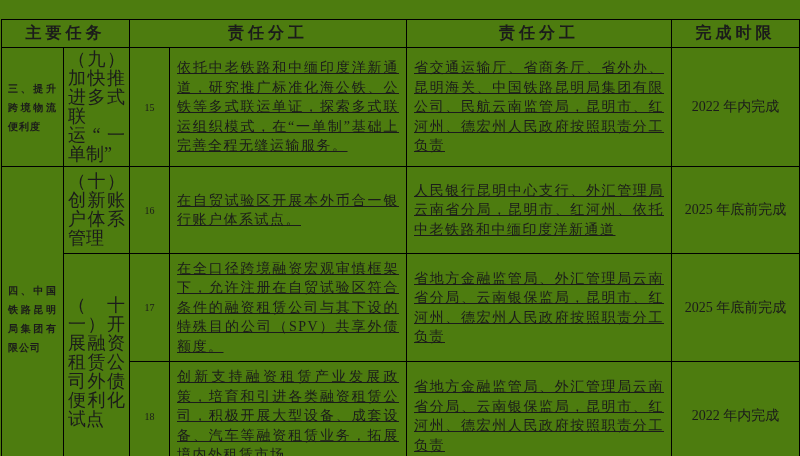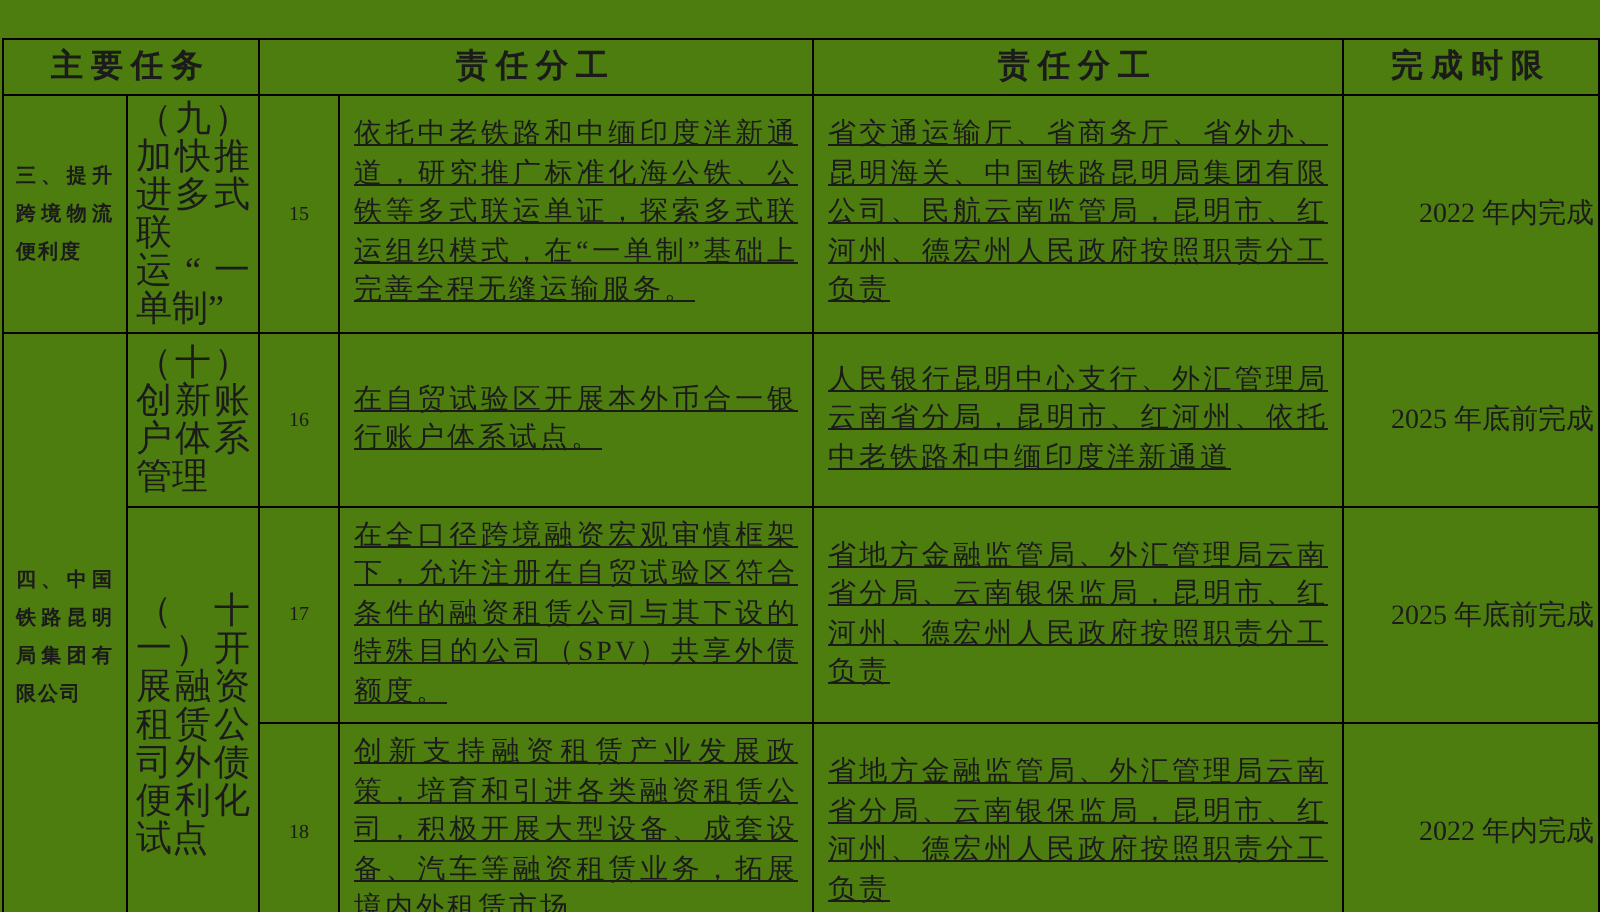--- a/index.html
+++ b/index.html
@@ -61,21 +61,21 @@
   td.proj, td.resp {
     font-size: 14px;
     text-align: justify;
     line-height: 19.5px;
     letter-spacing: 1.5px;
     padding: 3px 7px;
     text-decoration: underline;
   }
   td.dl {
     font-size: 14px;
-    text-align: right;
+    text-align: center;
     white-space: nowrap;
     padding: 2px 2px;
   }
   tr.r15 { height: 118px; }
   tr.r16 { height: 87px; }
   tr.r17 { height: 108px; }
   tr.r18 { height: 109px; }
 </style>
 </head>
 <body>

